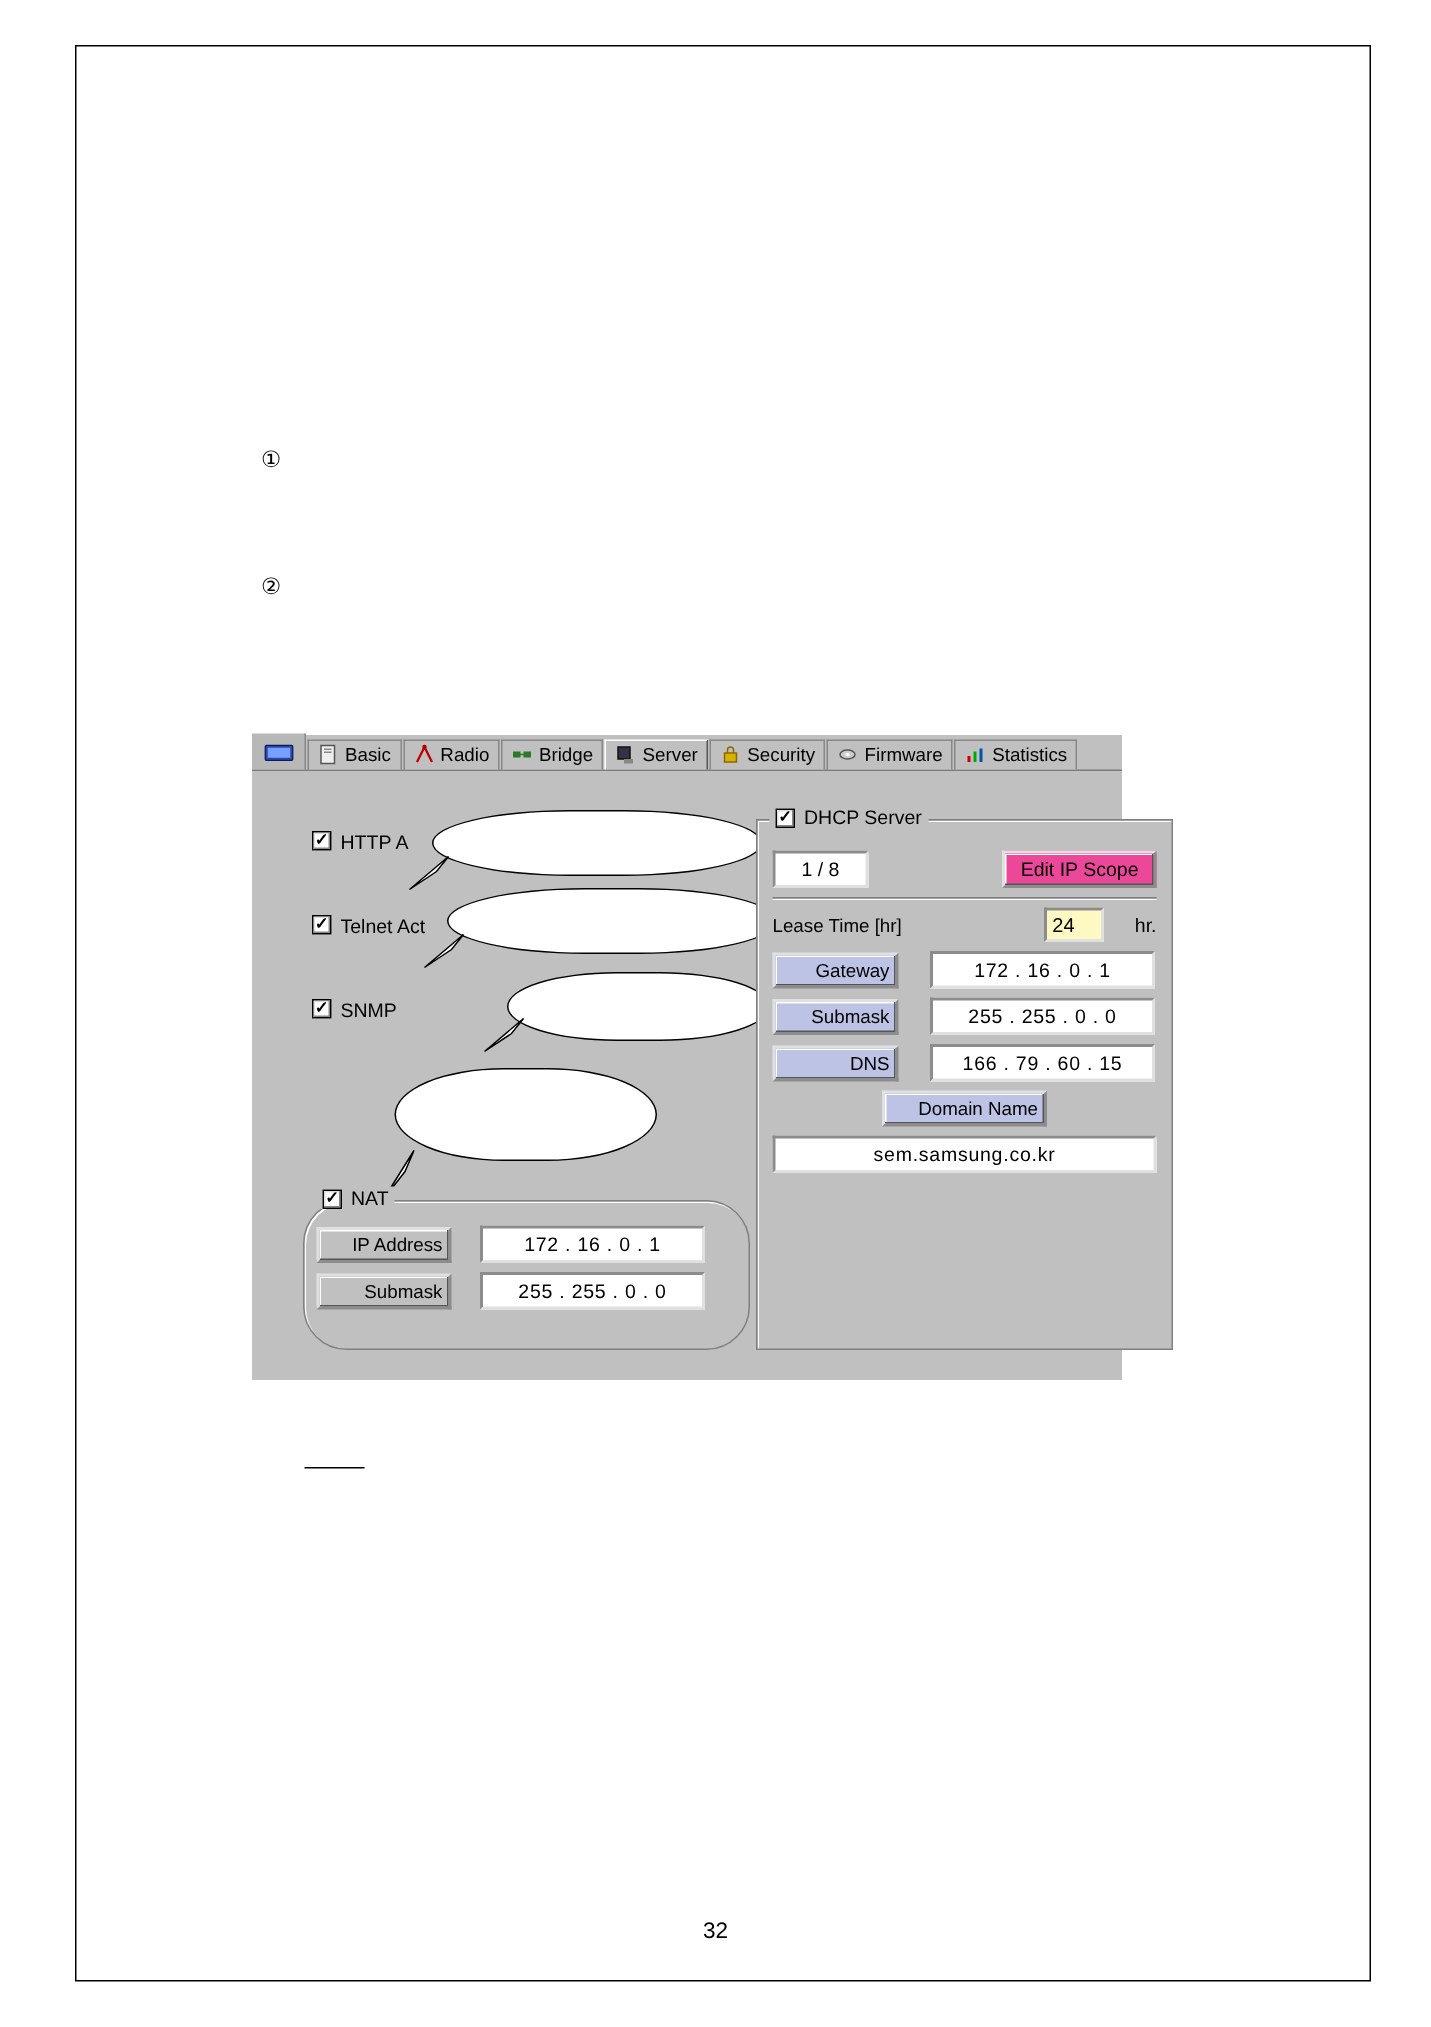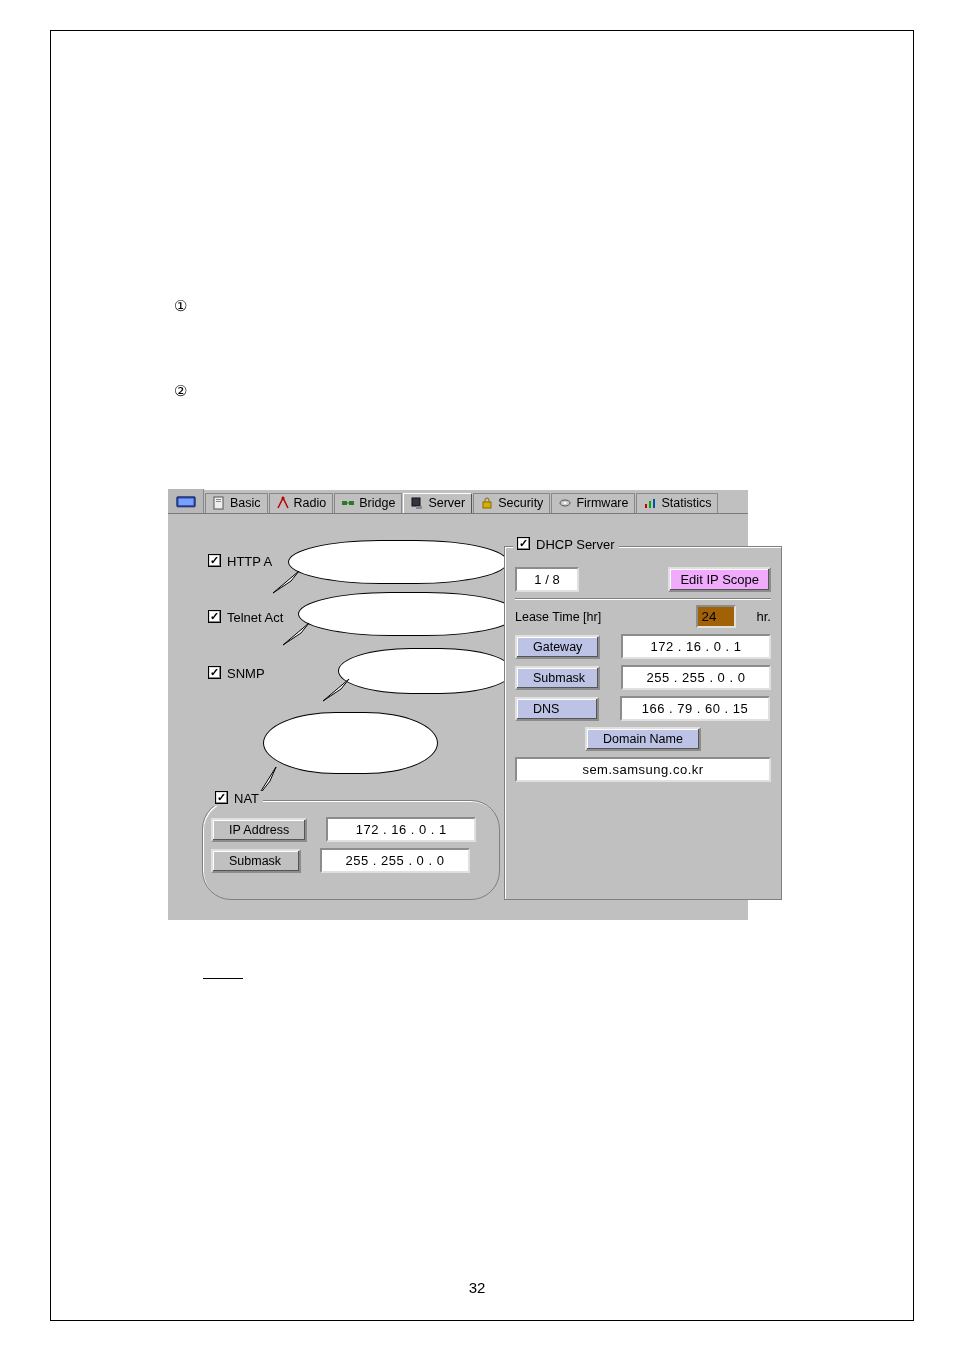--- a/index.html
+++ b/index.html
@@ -133,62 +133,62 @@
     background: #c0c0c0;
   }
   .groupbox .legend {
     position: absolute;
     top: -10px;
     left: 8px;
     padding: 0 4px;
     background: #c0c0c0;
     display: flex;
     gap: 6px;
-    align-items: flex-start;
+    align-items: flex-end;
   }
 
   .field-row {
     display: flex;
     align-items: center;
     gap: 19px;
     margin: 6px 8px;
   }
   .btnlabel {
     background: #c0c0c0;
     border: 2px outset #e0e0e0;
     box-shadow: inset -1px -1px 0 #555, inset 1px 1px 0 #fff;
-    padding: 3px 16px;
+    padding: 3px 4px;
     font-size: 12.5px;
     color: #000;
     min-width: 90px;
-    text-align: left;
+    text-align: right;
   }
   .btnlabel.blue { background: #bcc3e4; }
   .ipbox {
     border: 2px inset #e0e0e0;
     background: #fff;
     padding: 3px 6px;
     font-size: 13px;
     min-width: 150px;
     letter-spacing: 0.5px;
     text-align: center;
   }
 
   
   .dhcp .row { margin: 6px 10px; display: flex; align-items: center; gap: 21px; }
   .dhcp .scope {
     border: 2px inset #e0e0e0; background: #fff; padding: 3px 10px; min-width: 64px; text-align: center;
   }
   .dhcp .btn {
-    border: 2px outset #e0e0e0; background: #f0abfc; padding: 3px 10px; cursor: pointer;
+    border: 2px outset #e0e0e0; background: #ec4899; padding: 3px 10px; cursor: pointer;
     box-shadow: inset -1px -1px 0 #555, inset 1px 1px 0 #fff;
   }
   .lease-label { font-size: 12.5px; }
   .lease-input {
-    border: 2px inset #e0e0e0; background: #a16207; width: 40px; padding: 2px 4px;
+    border: 2px inset #e0e0e0; background: #fef9c3; width: 40px; padding: 2px 4px;
   }
 
   
   .callout {
     position: absolute;
     background: #fff;
     border: 1px solid #000;
     border-radius: 50% / 60%;
   }
   .hr-sep {

